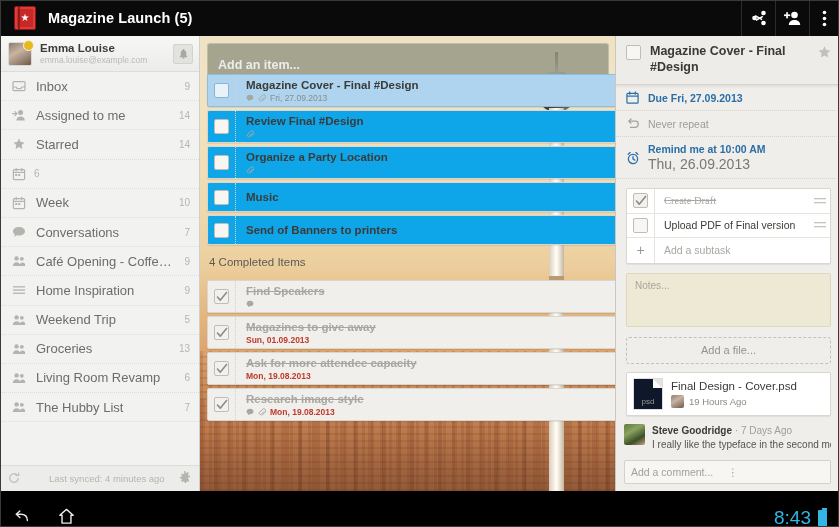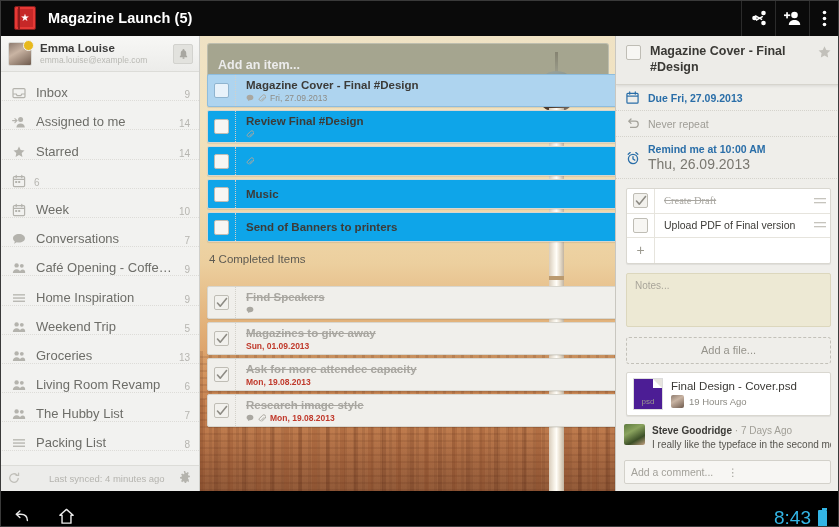--- a/index.html
+++ b/index.html
@@ -86,21 +86,21 @@
     white-space: nowrap; overflow: hidden;
   }
   .bell-btn {
     width: 20px; height: 20px; border-radius: 2px;
     background: #e2e2de; border: 1px solid #d2d2ce;
     display: flex; align-items: center; justify-content: center;
     flex: none; cursor: pointer;
   }
   .nav-list { }
   .nav-item {
-    height: 29.2px; display: flex; align-items: flex-end;
+    height: 29.2px; display: flex; align-items: center;
     padding: 0 9px 0 12px;
     border-bottom: 1px dotted #dddcd8;
     cursor: pointer;
   }
   .nav-ico {
     width: 16px; flex: none; display: flex; align-items: center;
     justify-content: flex-start; color: #b4b3ad;
   }
   .nav-label {
     font-size: 13px; color: #6d6d68; margin-left: 8px;
@@ -304,21 +304,21 @@
     font-size: 11px; color: #95938b; cursor: pointer;
   }
   .filecard {
     margin: 8px 8px 0 10px; background: #fff;
     border: 1px solid #d9d7d0; border-radius: 2px;
     display: flex; align-items: center; padding: 5px 6px;
     box-shadow: 0 1px 1px rgba(0,0,0,.07); cursor: pointer;
   }
   .file-ico {
     width: 30px; height: 32px; flex: none; position: relative;
-    background: #4c1d95; border: 1px solid #ddd ;
+    background: #0f172a; border: 1px solid #ddd ;
     display: flex; align-items: flex-end; justify-content: center;
     padding-bottom: 3px;
   }
   .file-ico::before {
     content:""; position:absolute; right:0; top:0;
     border-width: 0 9px 9px 0; border-style: solid;
     border-color: #fff #e6e4de;
   }
   .file-ext { font-size: 8px; color: #9b998f; }
   .file-meta { margin-left: 8px; flex: 1; }
@@ -564,31 +564,20 @@
           <span class="nav-ico">
             <svg width="14" height="14" viewBox="0 0 14 14">
               <circle cx="4.6" cy="4.4" r="2.2" fill="#b4b3ad"></circle>
               <circle cx="9.8" cy="4.8" r="1.9" fill="#b4b3ad"></circle>
               <path d="M0.8 12c0-2.4 1.7-3.8 3.8-3.8S8.4 9.6 8.4 12z" fill="#b4b3ad"></path>
               <path d="M7.6 12c0-2.2 1.4-3.4 3.2-3.4 1.3 0 2.4.7 2.4 3.4z" fill="#b4b3ad"></path>
             </svg>
           </span>
           <span class="nav-label">The Hubby List</span>
           <span class="nav-count">7</span>
-        </div>
-        <div class="nav-item">
-          <span class="nav-ico">
-            <svg width="14" height="14" viewBox="0 0 14 14">
-              <rect x="1" y="3.2" width="12" height="1.3" fill="#b4b3ad"></rect>
-              <rect x="1" y="6.4" width="12" height="1.3" fill="#b4b3ad"></rect>
-              <rect x="1" y="9.6" width="12" height="1.3" fill="#b4b3ad"></rect>
-            </svg>
-          </span>
-          <span class="nav-label">Packing List</span>
-          <span class="nav-count">8</span>
         </div>
       </div>
 
     <div class="sync-bar">
       <span>
         <svg width="12" height="12" viewBox="0 0 14 14" fill="none" stroke="#c0bfb9" stroke-width="1.5">
           <path d="M12 7a5 5 0 11-1.6-3.6"></path>
             <path d="M12.3 1.2v2.8H9.5" stroke-linecap="round"></path>
         </svg>
       </span>
@@ -659,20 +648,21 @@
                 </svg>
               </span>
             </div>
           </div>
         </div>
         <div class="task-row">
           <div class="task-cb-cell">
             <div class="cb"></div>
           </div>
           <div class="task-body">
+            <div class="task-title">Organize a Party Location</div>
             <div class="task-meta">
               <span class="mini-ico">
                 <svg width="8" height="9" viewBox="0 0 10 11" fill="none" stroke="currentColor" stroke-width="1.2" stroke-linecap="round">
                   <path d="M7.4 4.3L4.2 7.6a1.6 1.6 0 01-2.3-2.3l3.7-3.7a2.4 2.4 0 113.4 3.4L5.1 8.9"></path>
                 </svg>
               </span>
             </div>
           </div>
         </div>
         <div class="task-row">
@@ -684,21 +674,21 @@
           </div>
         </div>
         <div class="task-row">
           <div class="task-cb-cell">
             <div class="cb"></div>
           </div>
           <div class="task-body">
             <div class="task-title">Send of Banners to printers</div>
           </div>
         </div>
-        <div class="completed-head" style="position: relative; left: 0px; margin: 11px 0px 21px 2px;">4 Completed Items</div>
+        <div class="completed-head" style="position: relative; left: 0px; margin: 11px 0px 12px 2px;">4 Completed Items</div>
         <div class="task-row done-row">
           <div class="task-cb-cell">
             <div class="cb done">
               <svg width="12" height="12" viewBox="0 0 13 13" fill="none" stroke="#8d8b84" stroke-width="1.7" stroke-linecap="round" stroke-linejoin="round">
                 <path d="M1.6 6.6l3 3.3L11.4 1.6"></path>
               </svg>
             </div>
           </div>
           <div class="task-body">
             <div class="done-title">Find Speakers</div>
@@ -835,20 +825,21 @@
               <svg width="12" height="8" viewBox="0 0 12 8">
                 <rect y="1" width="12" height="1.3" fill="#c6c4bd"></rect>
                 <rect y="5" width="12" height="1.3" fill="#c6c4bd"></rect>
               </svg>
             </div>
           </div>
           <div class="subtask">
             <div class="st-cb-cell">
               <span class="plus">+</span>
             </div>
+            <div class="st-label ph">Add a subtask</div>
           </div>
         </div>
 
       <div class="notes">
         <span>Notes...</span>
       </div>
 
       <div class="addfile">
         <span>Add a file...</span>
       </div>

